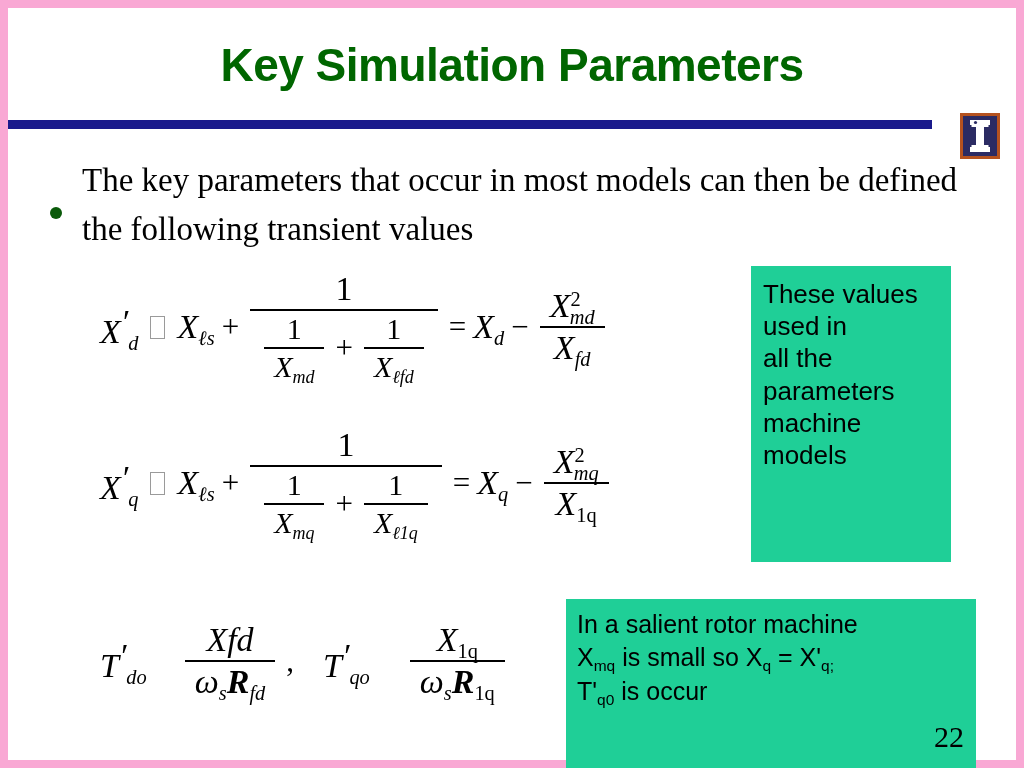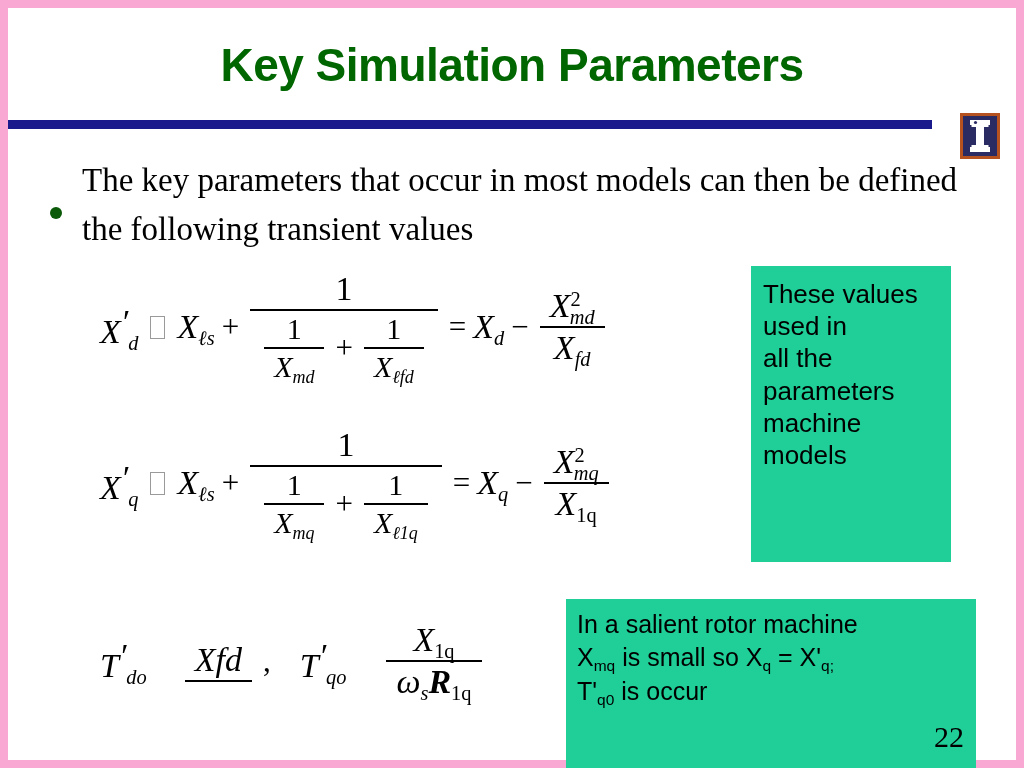--- a/index.html
+++ b/index.html
@@ -225,20 +225,21 @@
       <span class="bot mi"><span>X</span><sub class="sn">1q</sub></span>
     </span>
   </div>
 
   <div class="eq" id="eq3" style="left:92px; top:585px;margin-top:28px;">
     <span class="mi"><span>T</span><span class="prime">′</span><sub class="s">do</sub></span>
     <span style="display:inline-block;width:34px;"></span>
     <span class="frac">
       <span class="top mi">Xfd</span>
       <span class="bar"></span>
+      <span class="bot mi"><span>ω</span><sub class="s">s</sub><span style="font-weight:bold">R</span><sub class="s">fd</sub></span>
     </span>
     <span class="op">,</span>
     <span style="display:inline-block;width:22px;"></span>
     <span class="mi"><span>T</span><span class="prime">′</span><sub class="s">qo</sub></span>
     <span style="display:inline-block;width:36px;"></span>
     <span class="frac">
       <span class="top mi"><span>X</span><sub class="sn">1q</sub></span>
       <span class="bar"></span>
       <span class="bot mi"><span>ω</span><sub class="s">s</sub><span style="font-weight:bold">R</span><sub class="sn">1q</sub></span>
     </span>

